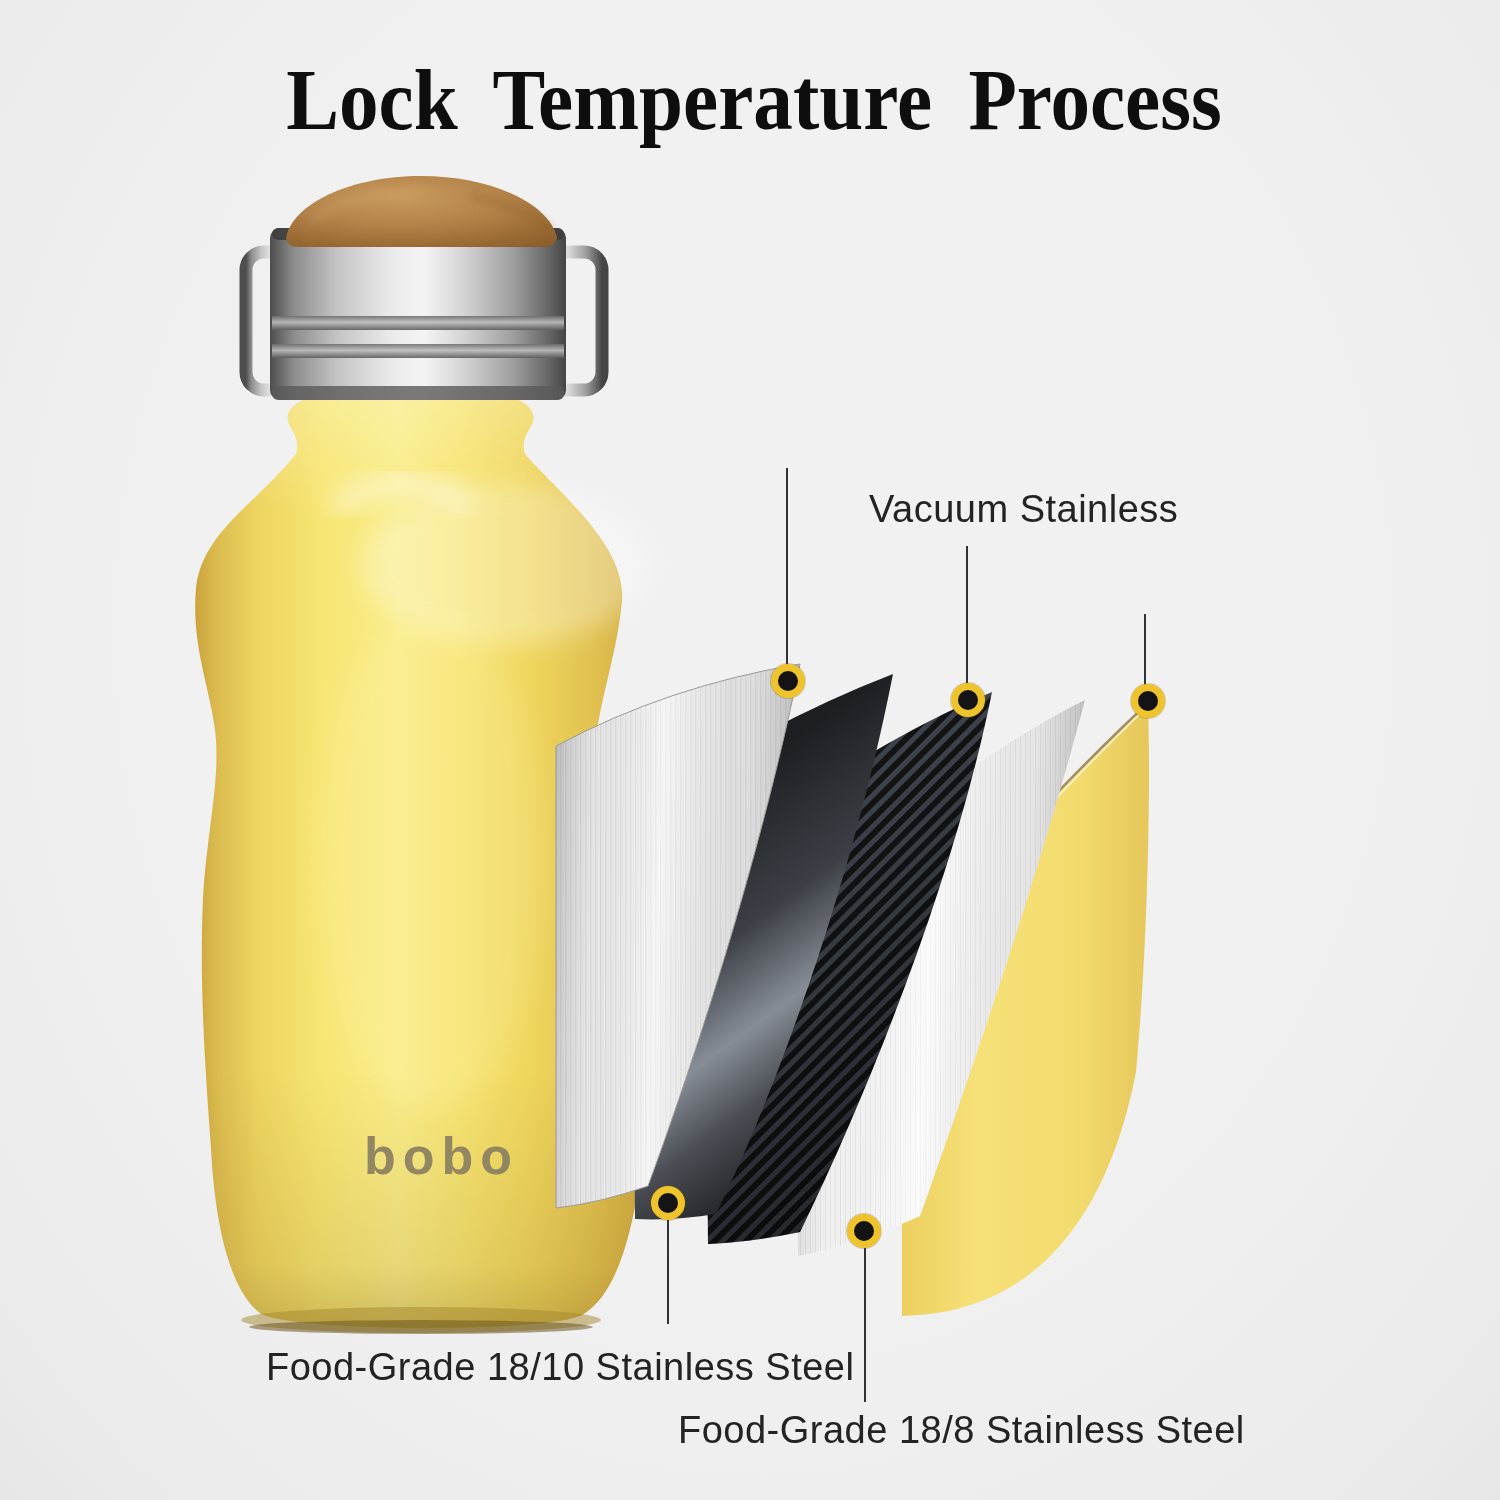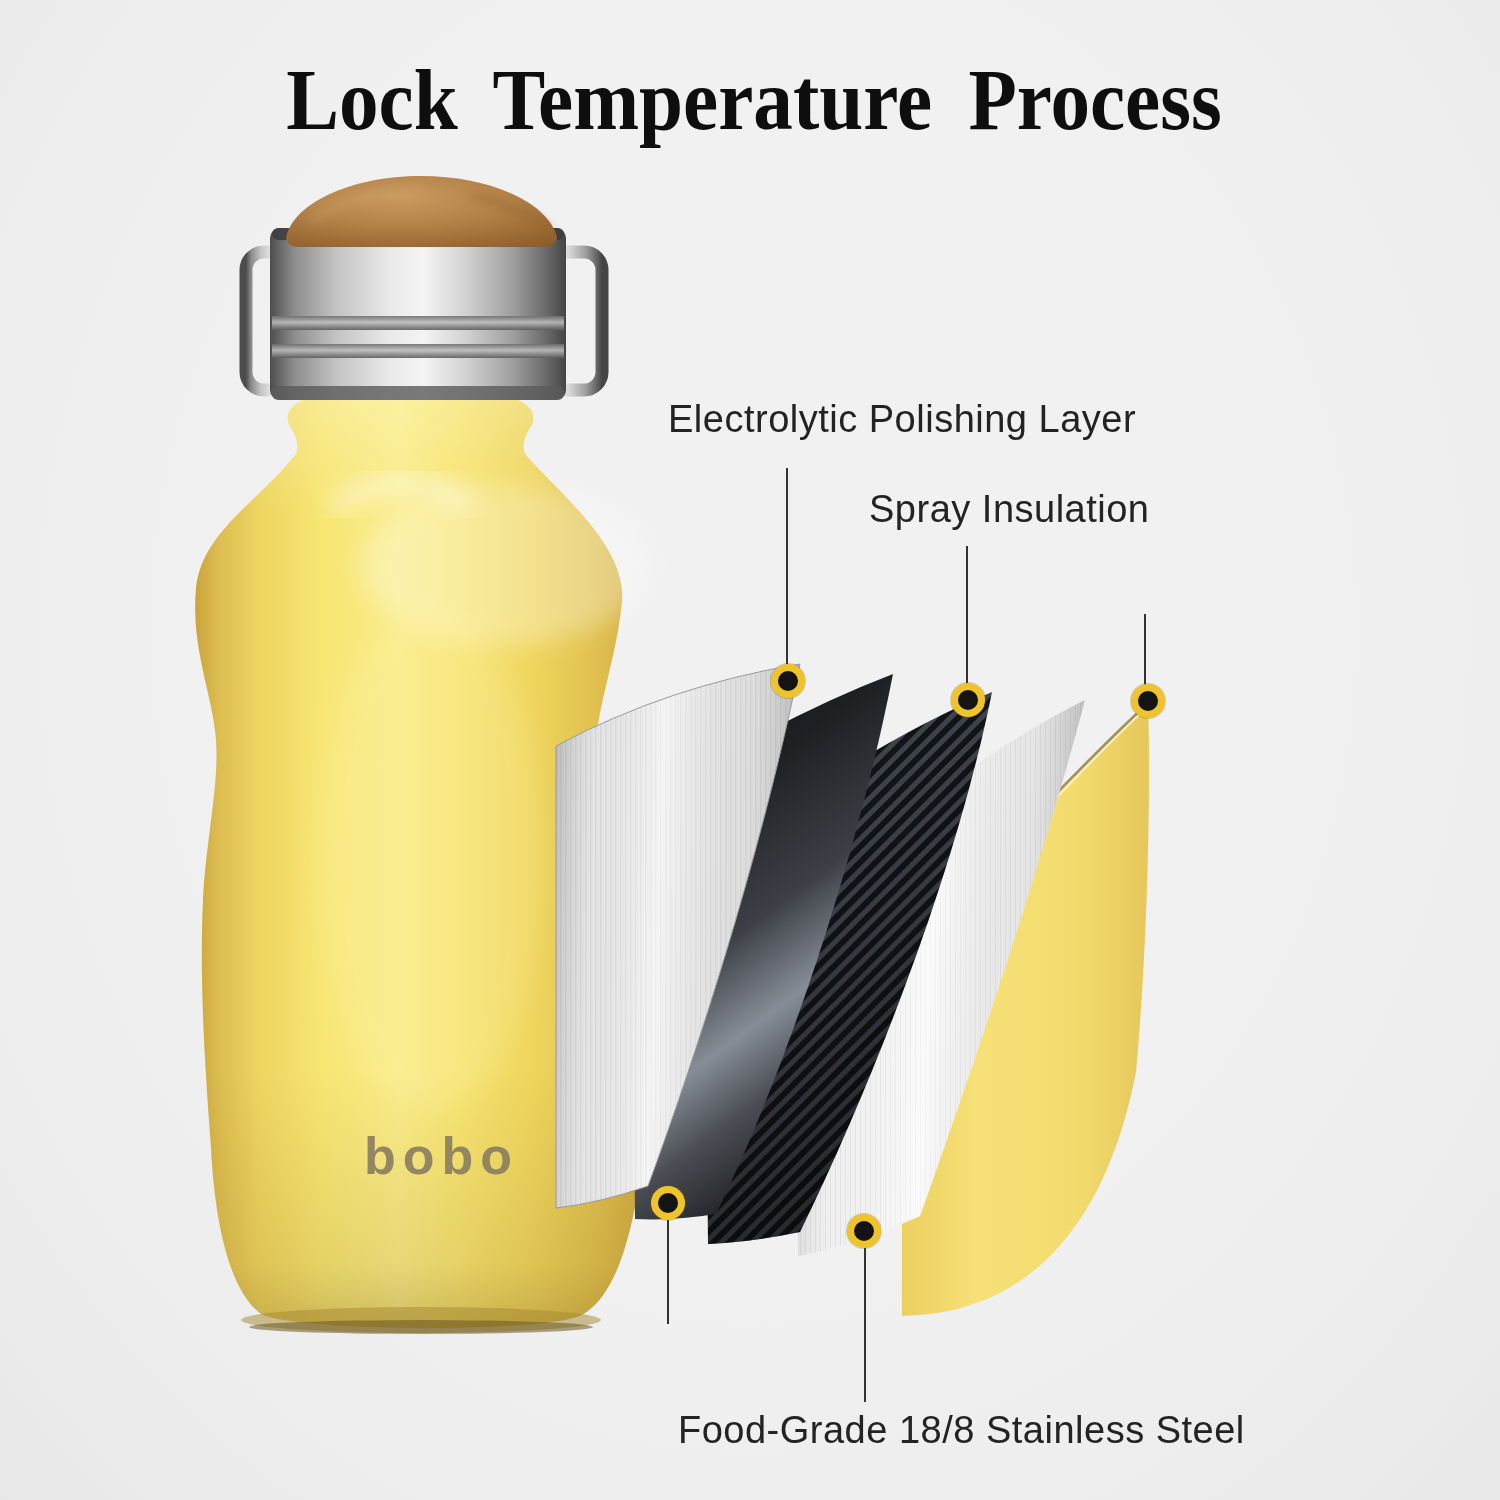--- a/index.html
+++ b/index.html
@@ -192,17 +192,17 @@
   <div class="callout-line" style="left:1144px;top:614px;height:74px"></div>
   <div class="callout-line" style="left:667px;top:1216px;height:108px"></div>
   <div class="callout-line" style="left:864px;top:1244px;height:158px"></div>
 
   <div class="callout-dot" style="left:771px;top:664px"></div>
   <div class="callout-dot" style="left:951px;top:683px"></div>
   <div class="callout-dot" style="left:1131px;top:684px"></div>
   <div class="callout-dot" style="left:651px;top:1186px"></div>
   <div class="callout-dot" style="left:847px;top:1214px"></div>
 
-  <div class="callout-label" style="left:668px;top:398px">Electrolytic Polishing Layer</div>
-  <div class="callout-label" style="left:869px;top:488px">Spray Insulation</div>
+  <div class="callout-label" style="left:869px;top:488px">Vacuum Stainless</div>
+  <div class="callout-label" style="left:266px;top:1346px">Food-Grade 18/10 Stainless Steel</div>
   <div class="callout-label" style="left:678px;top:1409px">Food-Grade 18/8 Stainless Steel</div>
 
 </div>
 
 </body></html>

